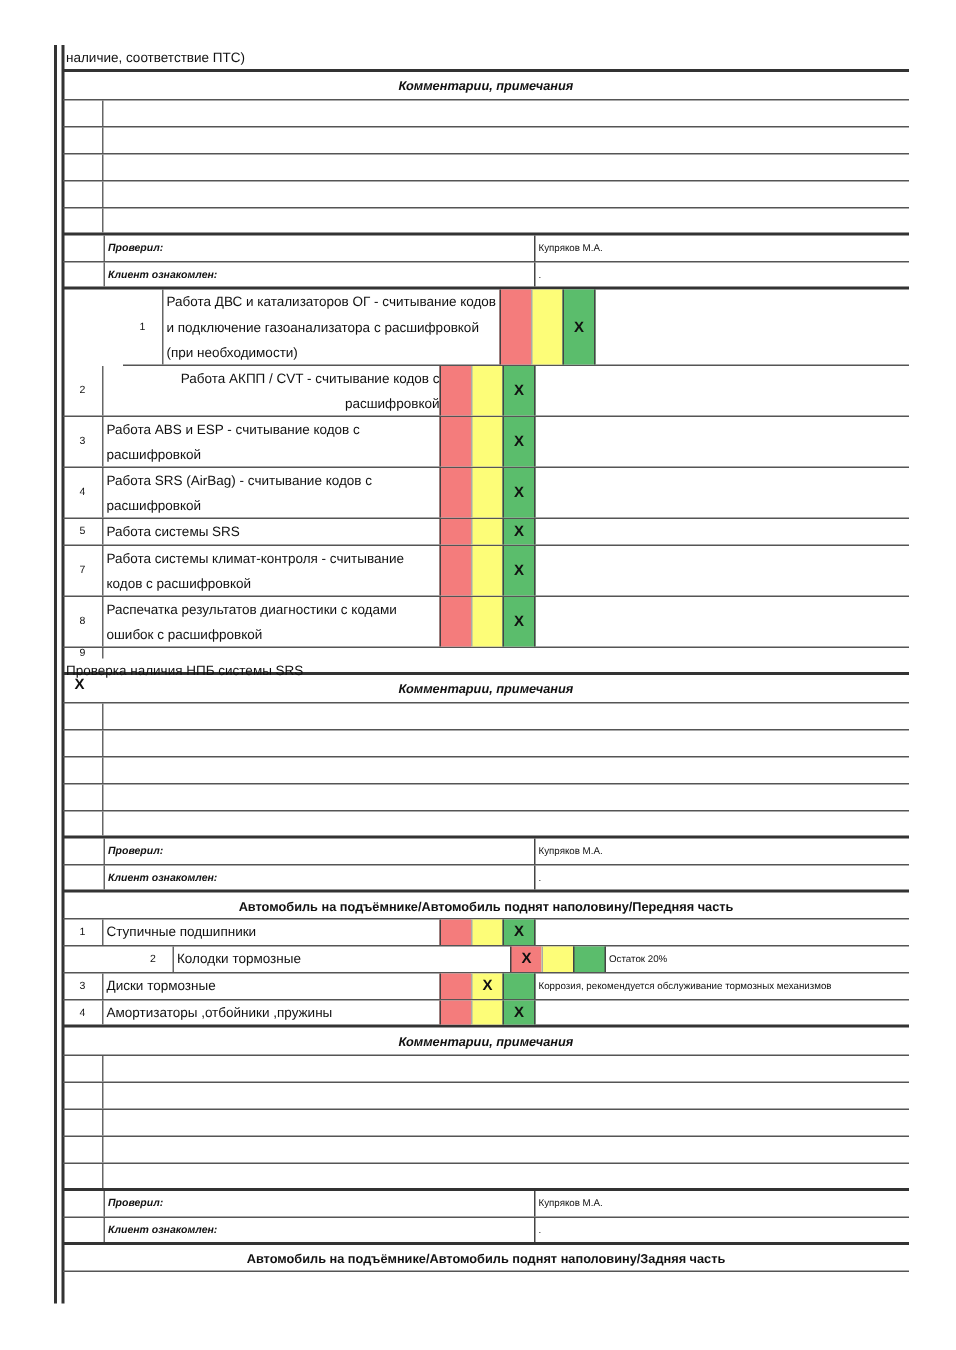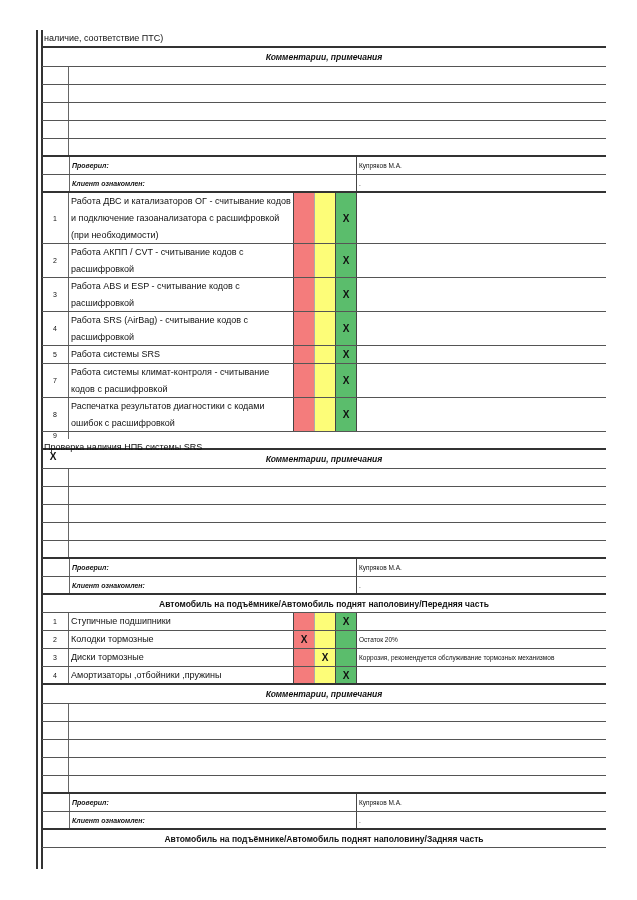--- a/index.html
+++ b/index.html
@@ -73,31 +73,31 @@
         <div class="cell sig-val">Купряков М.А.</div>
       </div>
       <div class="row thick" style="height: 18px;">
         <div class="cell c-num noborder" style="border-right: none;"></div>
         <div class="cell sig-label" style="border-left: 1px solid rgb(102, 102, 102);">Клиент ознакомлен:</div>
         <div class="cell sig-val">.</div>
       </div>
     </div>
 
   <div id="diag-items">
-      <div class="row" style="height: 51px;">
+      <div class="row" style="height: 51px; margin-left: 40px;">
         <div class="cell c-num">1</div>
         <div class="cell c-text">Работа ДВС и катализаторов ОГ - считывание кодов и подключение газоанализатора с расшифровкой (при необходимости)</div>
         <div class="cell c-r" style="background: rgb(244, 124, 124);"></div>
         <div class="cell c-y" style="background: rgb(253, 253, 120);"></div>
         <div class="cell c-g" style="background: rgb(91, 189, 108);">
           <span class="mark">X</span>
         </div>
         <div class="cell c-note"></div>
       </div>
-      <div class="row" style="height: 34px;">
+      <div class="row" style="height: 34px; text-align: right;">
         <div class="cell c-num">2</div>
         <div class="cell c-text">Работа АКПП / CVT - считывание кодов с расшифровкой</div>
         <div class="cell c-r" style="background: rgb(244, 124, 124);"></div>
         <div class="cell c-y" style="background: rgb(253, 253, 120);"></div>
         <div class="cell c-g" style="background: rgb(91, 189, 108);">
           <span class="mark">X</span>
         </div>
         <div class="cell c-note"></div>
       </div>
       <div class="row" style="height: 34px;">
@@ -205,21 +205,21 @@
       <div class="row" style="height: 18px;">
         <div class="cell c-num">1</div>
         <div class="cell c-text">Ступичные подшипники</div>
         <div class="cell c-r" style="background: rgb(244, 124, 124);"></div>
         <div class="cell c-y" style="background: rgb(253, 253, 120);"></div>
         <div class="cell c-g" style="background: rgb(91, 189, 108);">
           <span class="mark">X</span>
         </div>
         <div class="cell c-note"></div>
       </div>
-      <div class="row" style="height: 18px;">
+      <div class="row" style="height: 18px; padding-left: 47px;">
         <div class="cell c-num">2</div>
         <div class="cell c-text">Колодки тормозные</div>
         <div class="cell c-r" style="background: rgb(244, 124, 124);">
           <span class="mark">X</span>
         </div>
         <div class="cell c-y" style="background: rgb(253, 253, 120);"></div>
         <div class="cell c-g" style="background: rgb(91, 189, 108);"></div>
         <div class="cell c-note">Остаток 20%</div>
       </div>
       <div class="row" style="height: 18px;">

